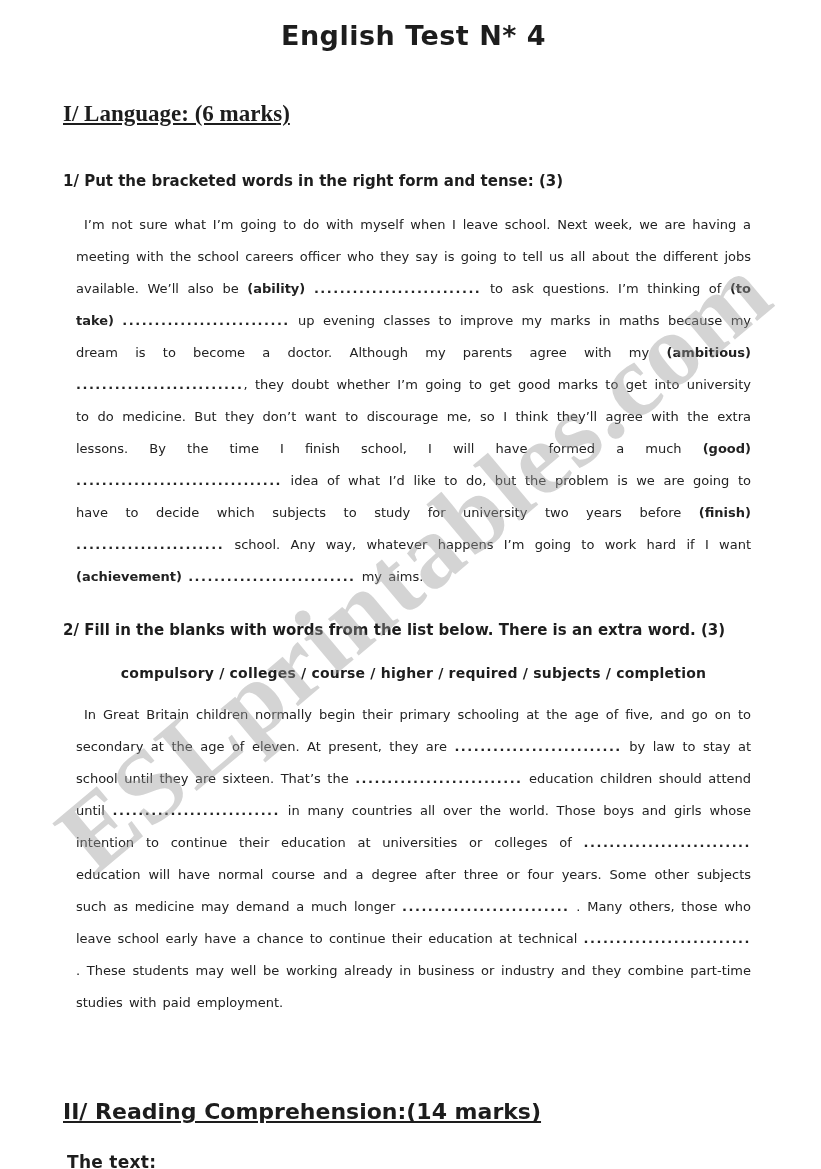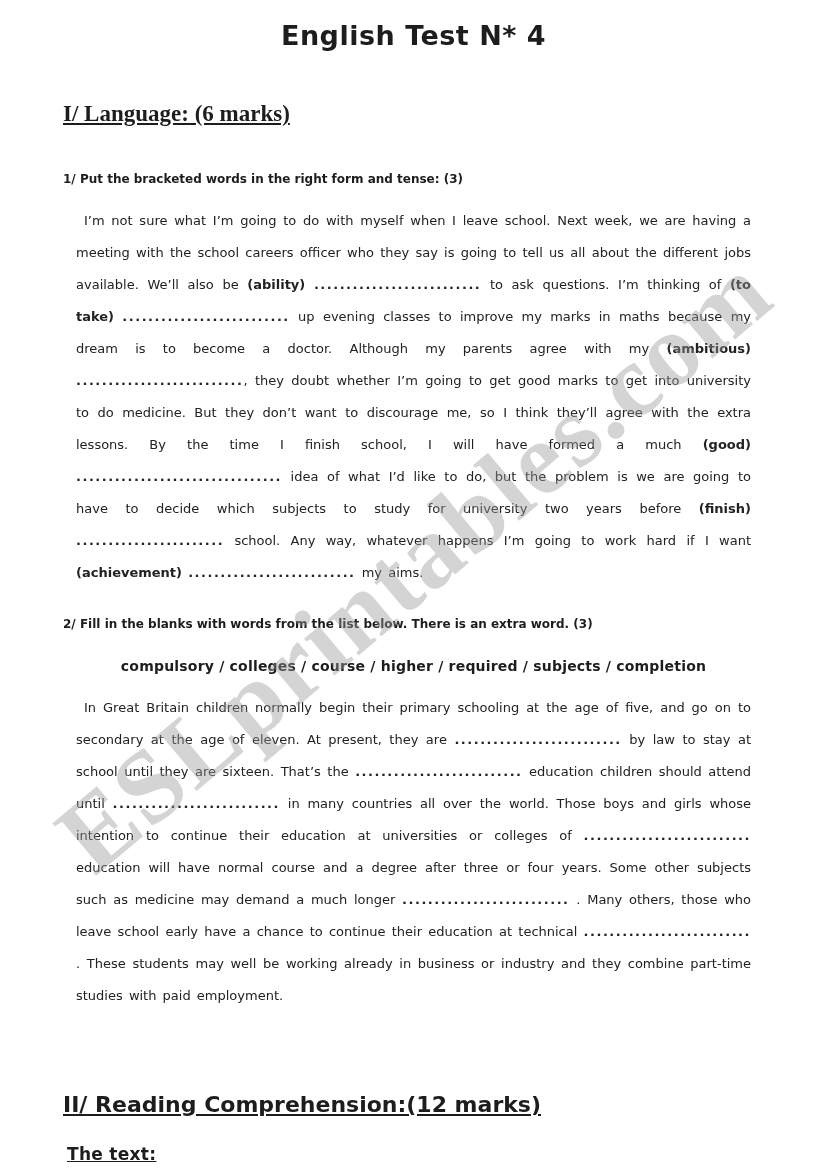--- a/index.html
+++ b/index.html
@@ -55,21 +55,21 @@
     font-size: 23px;
     font-weight: 700;
     text-decoration: underline;
     line-height: 1.2;
   }
   .heading-1 { margin-top: 48px; font-family: Liberation Serif, serif; }
   .heading-2 { margin-top: 80px; font-size: 22px; }
   
   .prompt {
     margin: 0;
-    font-size: 12px;
+    font-size: 15px;
     font-weight: 700;
     line-height: 1.25;
   }
   .prompt-1 { margin-top: 44px; }
   .prompt-2 { margin-top: 28px; }
   
   .body-par {
     margin: 13px;
     margin-top: 18px;
     font-size: 13px;
@@ -137,21 +137,21 @@
     <p class="prompt prompt-1">1/ Put the bracketed words in the right form and tense: (3)</p>
 
     <p class="body-par"><span>I’m not sure what I’m going to do with myself when I leave school. Next week, we are having a meeting with the school careers officer who they say is going to tell us all about the different jobs available. We’ll also be </span><span class="seg-bold">(ability)</span><span> </span><span class="seg-dots">..........................</span><span> to ask questions. I’m thinking of </span><span class="seg-bold">(to take)</span><span> </span><span class="seg-dots">..........................</span><span> up evening classes to improve my marks in maths because my dream is to become a doctor. Although my parents agree with my </span><span class="seg-bold">(ambitious)</span><span> </span><span class="seg-dots">..........................</span><span>, they doubt whether I’m going to get good marks to get into university to do medicine. But they don’t want to discourage me, so I think they’ll agree with the extra lessons. By the time I finish school, I will have formed a much </span><span class="seg-bold">(good)</span><span> </span><span class="seg-dots">................................</span><span> idea of what I’d like to do, but the problem is we are going to have to decide which subjects to study for university two years before </span><span class="seg-bold">(finish)</span><span> </span><span class="seg-dots">.......................</span><span> school. Any way, whatever happens I’m going to work hard if I want </span><span class="seg-bold">(achievement)</span><span> </span><span class="seg-dots">..........................</span><span> my aims.</span></p>
 
     <p class="prompt prompt-2">2/ Fill in the blanks with words from the list below. There is an extra word. (3)</p>
 
     <div class="word-bank">compulsory / colleges / course / higher / required / subjects / completion</div>
 
     <p class="body-par"><span>In Great Britain children normally begin their primary schooling at the age of five, and go on to secondary at the age of eleven. At present, they are </span><span class="seg-dots">..........................</span><span> by law to stay at school until they are sixteen. That’s the </span><span class="seg-dots">..........................</span><span> education children should attend until </span><span class="seg-dots">..........................</span><span> in many countries all over the world. Those boys and girls whose intention to continue their education at universities or colleges of </span><span class="seg-dots">..........................</span><span> education will have normal course and a degree after three or four years. Some other subjects such as medicine may demand a much longer </span><span class="seg-dots">..........................</span><span> . Many others, those who leave school early have a chance to continue their education at technical </span><span class="seg-dots">..........................</span><span> . These students may well be working already in business or industry and they combine part-time studies with paid employment.</span></p>
 
-    <h2 class="section-heading heading-2">II/ Reading Comprehension:(12 marks)</h2>
+    <h2 class="section-heading heading-2">II/ Reading Comprehension:(14 marks)</h2>
 
     <p class="subhead">The text:</p>
 
   </div>
 
   <div class="watermark" style="color: rgb(154, 154, 154);">ESLprintables.com</div>
 
 </div>
 
 </body></html>

